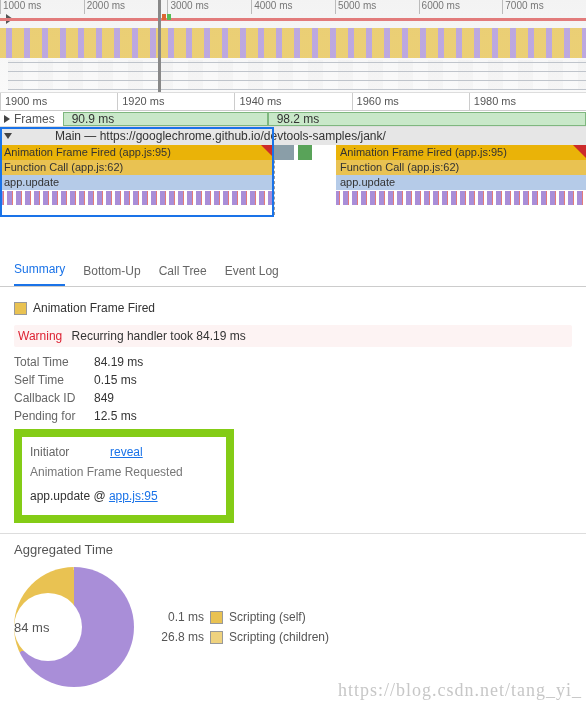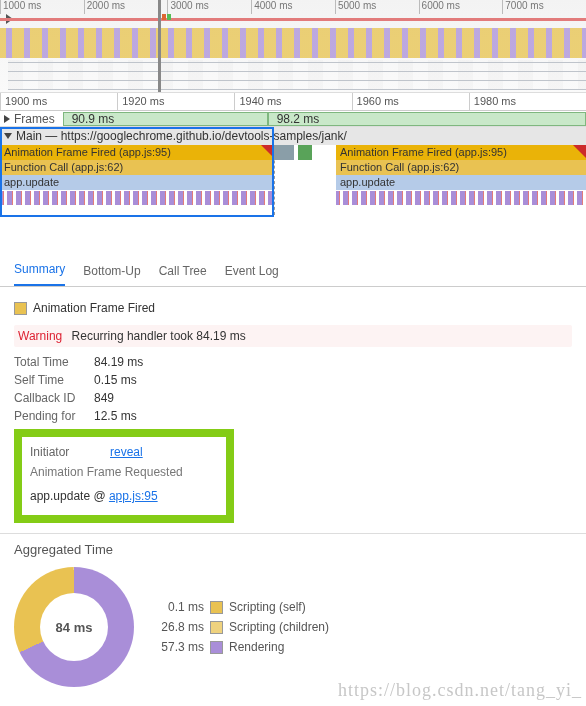--- a/index.html
+++ b/index.html
@@ -24,21 +24,21 @@
 
 .flame { position: relative; height: 160px; background:#fff; }
 .ruler2 { height: 18px; display:flex; border-bottom:1px solid #ccc; }
 .ruler2 span { flex:1; font-size:11px; color:#555; border-left:1px solid #ccc; padding-left:4px; padding-top:2px; }
 .frames-row { height: 16px; display:flex; align-items:center; border-bottom:1px solid #ddd; }
 .frames-row .tri { width:0;height:0;border-left:6px solid #444;border-top:4px solid transparent;border-bottom:4px solid transparent;margin:0 4px;}
 .frames-row .lbl { color:#555; margin-right:8px; }
 .frames-row .seg { height:14px; background:#c9e8c9; border:1px solid #7fb77f; display:flex; align-items:center; padding:0 8px; color:#333; }
 .frames-row .seg1 { flex:0 0 205px; }
 .frames-row .seg2 { flex:1; }
-.main-row { height: 18px; background:#e6e6e6; display:flex; align-items:center; }
+.main-row { height: 18px; background:#e6e6e6; display:flex; align-items:center;gap:39px; }
 .main-row .tri2 { width:0;height:0;border-top:6px solid #444;border-left:4px solid transparent;border-right:4px solid transparent;margin:0 4px;}
 .main-row .txt { color:#333; }
 
 .bars-wrap { position:relative; height: 70px; }
 .bars { position:absolute; top:0; height:70px; }
 .bars.left { left:0; width: 274px; }
 .bars.right { left: 336px; width: 250px; }
 .bar { position:absolute; left:0; right:0; height:15px; font-size:11px; padding:1px 4px; white-space:nowrap; overflow:hidden; }
 .bar.aff { top:0; background:#eab308; color:#333; }
 .bar.aff:after { content:""; position:absolute; right:0; top:0; width:0; height:0; border-top:0 solid transparent; border-right:13px solid #cc2b2b; border-bottom:13px solid transparent; }
@@ -72,21 +72,21 @@
 .kv .v { color:#333; }
 .initiator-box { border:8px solid #84cc16; padding:6px 8px; margin-top:4px; width:220px; }
 .link { color:#1a73e8; text-decoration:underline; cursor:pointer; }
 
 
 .agg { padding: 8px 14px; border-top:1px solid #ddd; }
 .agg h4 { font-weight:normal; font-size:13px; color:#555; margin-bottom:10px; }
 .agg-body { display:flex; align-items:center; gap:20px; }
 .donut { width:120px; height:120px; border-radius:50%; background:
   conic-gradient(#a98ed8 0deg 245deg, #e9c252 245deg 359.5deg, #efd27e 359.5deg 360deg);
-  display:flex; align-items:center; justify-content:center; position:relative;font-weight:bold; }
+  display:flex; align-items:center; justify-content:flex-start; position:relative; }
 .donut:before { content:""; position:absolute; width:68px; height:68px; border-radius:50%; background:#fff; }
 .donut span { position:relative; color:#555; font-size:13px; }
 .legend .row { display:flex; align-items:center; gap:6px; padding:3px 0; color:#555; }
 .legend .row .t { width:50px; text-align:right; }
 
 .watermark { position:absolute; bottom:5px; right:4px; color:#c7c7c7; font-family: Georgia, serif; font-size:18px; letter-spacing:1px; pointer-events:none; }
 </style>
 </head>
 <body>
 
@@ -206,22 +206,17 @@
       <div class="row">
           <span class="t">0.1 ms</span>
           <span class="swatch sw-yel"></span>
           <span>Scripting (self)</span>
         </div>
       <div class="row">
           <span class="t">26.8 ms</span>
           <span class="swatch sw-yel2"></span>
           <span>Scripting (children)</span>
         </div>
-      <div class="row">
-          <span class="t">57.3 ms</span>
-          <span class="swatch sw-pur"></span>
-          <span>Rendering</span>
-        </div>
     </div>
   </div>
 </div>
 
 <div class="watermark">https://blog.csdn.net/tang_yi_</div>
 
 </body></html>

